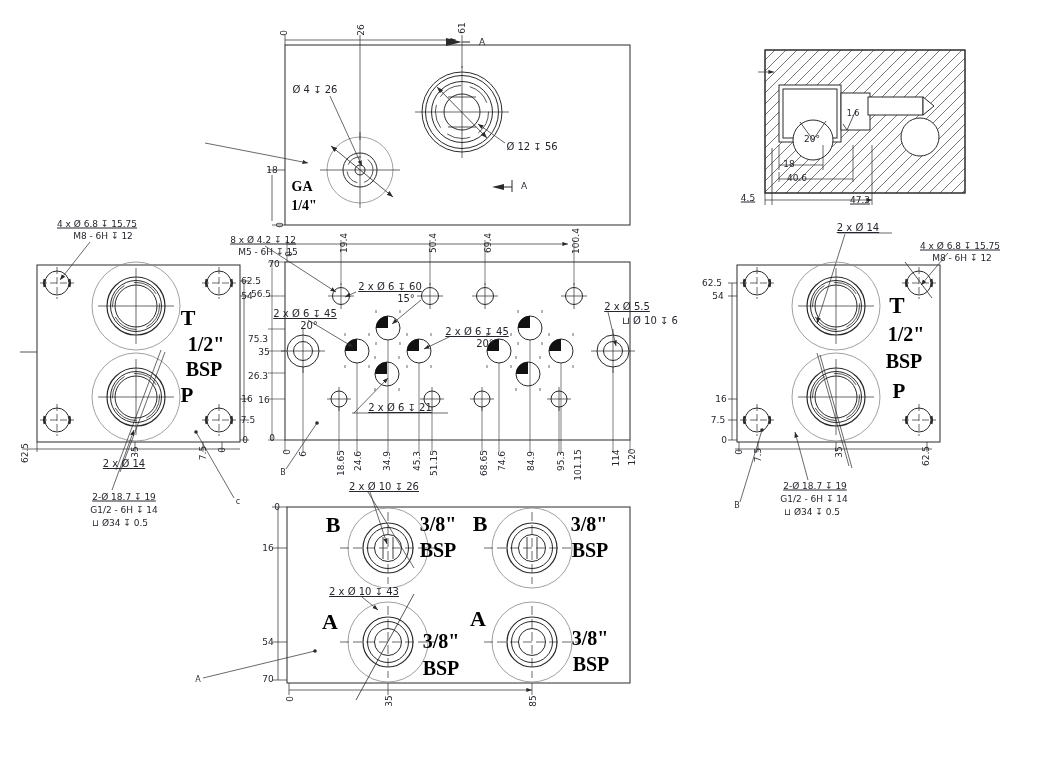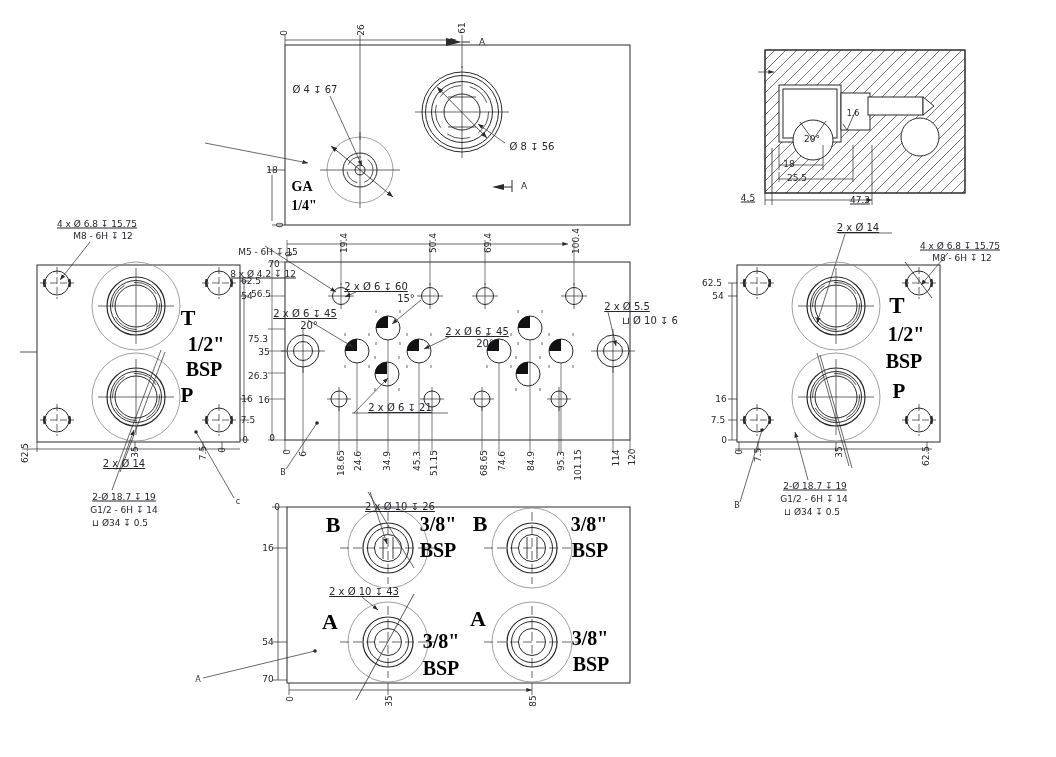--- a/index.html
+++ b/index.html
@@ -246,31 +246,31 @@
     </g>
 
   </g>
 </svg>
 
 <div id="labels">
       <div class="lbl dim rot" style="left: 284px; top: 33px;">0</div>
       <div class="lbl dim rot" style="left: 361px; top: 30px;">26</div>
       <div class="lbl dim rot" style="left: 462px; top: 28px;">61</div>
       <div class="lbl dim" style="left: 482px; top: 42px;">A</div>
-      <div class="lbl ann" style="left: 315px; top: 90px;">Ø 4 ↧ 67</div>
-      <div class="lbl ann" style="left: 532px; top: 147px;">Ø 8 ↧ 56</div>
+      <div class="lbl ann" style="left: 315px; top: 90px;">Ø 4 ↧ 26</div>
+      <div class="lbl ann" style="left: 532px; top: 147px;">Ø 12 ↧ 56</div>
       <div class="lbl port" style="font-size: 14px; left: 302px; top: 187px;">GA</div>
       <div class="lbl port" style="font-size: 14px; left: 304px; top: 206px;">1/4"</div>
       <div class="lbl dim" style="left: 272px; top: 170px;">18</div>
       <div class="lbl dim rot" style="left: 280px; top: 225px;">0</div>
       <div class="lbl dim" style="left: 524px; top: 186px;">A</div>
       <div class="lbl dim" style="left: 812px; top: 139px;">20°</div>
       <div class="lbl dim" style="font-size: 8px; left: 853px; top: 114px;">1.6</div>
       <div class="lbl dim" style="left: 789px; top: 164px;">18</div>
-      <div class="lbl dim" style="left: 797px; top: 178px;">25.5</div>
+      <div class="lbl dim" style="left: 797px; top: 178px;">40.6</div>
       <div class="lbl dim u" style="left: 748px; top: 198px;">4.5</div>
       <div class="lbl dim u" style="left: 860px; top: 200px;">47.3</div>
       <div class="lbl ann u" style="left: 858px; top: 228px;">2 x Ø 14</div>
       <div class="lbl dim u" style="left: 97px; top: 224px;">4 x Ø 6.8 ↧ 15.75</div>
       <div class="lbl dim" style="left: 103px; top: 236px;">M8 - 6H ↧ 12</div>
       <div class="lbl dim" style="left: 251px; top: 281px;">62.5</div>
       <div class="lbl dim" style="left: 247px; top: 296px;">54</div>
       <div class="lbl port" style="font-size: 22px; left: 188px; top: 318px;">T</div>
       <div class="lbl port" style="font-size: 20px; left: 206px; top: 344px;">1/2"</div>
       <div class="lbl port" style="font-size: 20px; left: 204px; top: 369px;">BSP</div>
@@ -280,29 +280,29 @@
       <div class="lbl dim" style="left: 245px; top: 440px;">0</div>
       <div class="lbl dim rot" style="left: 25px; top: 453px;">62.5</div>
       <div class="lbl dim rot" style="left: 135px; top: 452px;">35</div>
       <div class="lbl dim rot" style="left: 203px; top: 453px;">7.5</div>
       <div class="lbl dim rot" style="left: 222px; top: 450px;">0</div>
       <div class="lbl ann u" style="left: 124px; top: 464px;">2 x Ø 14</div>
       <div class="lbl dim u" style="left: 124px; top: 497px;">2-Ø 18.7 ↧ 19</div>
       <div class="lbl dim" style="left: 124px; top: 510px;">G1/2 - 6H ↧ 14</div>
       <div class="lbl dim" style="left: 120px; top: 523px;">⊔ Ø34 ↧ 0.5</div>
       <div class="lbl marker" style="left: 238px; top: 502px;">c</div>
-      <div class="lbl dim u" style="left: 263px; top: 240px; margin-top: 34px;">8 x Ø 4.2 ↧ 12</div>
+      <div class="lbl dim u" style="left: 263px; top: 240px;">8 x Ø 4.2 ↧ 12</div>
       <div class="lbl dim" style="left: 268px; top: 252px;">M5 - 6H ↧ 15</div>
       <div class="lbl dim" style="left: 274px; top: 264px;">70</div>
       <div class="lbl dim rot" style="left: 289px; top: 254px;">0</div>
       <div class="lbl dim rot" style="left: 344px; top: 243px;">19.4</div>
       <div class="lbl dim rot" style="left: 433px; top: 243px;">50.4</div>
       <div class="lbl dim rot" style="left: 488px; top: 243px;">69.4</div>
       <div class="lbl dim rot" style="left: 576px; top: 241px;">100.4</div>
-      <div class="lbl ann u" style="left: 376px; top: 287px; text-decoration: underline;">2 x Ø 6 ↧ 60</div>
+      <div class="lbl ann u" style="left: 390px; top: 287px; text-decoration: underline;">2 x Ø 6 ↧ 60</div>
       <div class="lbl ann" style="left: 406px; top: 299px;">15°</div>
       <div class="lbl dim" style="left: 261px; top: 294px;">56.5</div>
       <div class="lbl ann u" style="left: 305px; top: 314px;">2 x Ø 6 ↧ 45</div>
       <div class="lbl ann" style="left: 309px; top: 326px;">20°</div>
       <div class="lbl dim" style="left: 258px; top: 339px;">75.3</div>
       <div class="lbl dim" style="left: 264px; top: 352px;">35</div>
       <div class="lbl dim" style="left: 258px; top: 376px;">26.3</div>
       <div class="lbl dim" style="left: 264px; top: 400px;">16</div>
       <div class="lbl dim" style="left: 272px; top: 438px;">0</div>
       <div class="lbl ann u" style="left: 477px; top: 332px;">2 x Ø 6 ↧ 45</div>
@@ -337,21 +337,21 @@
       <div class="lbl dim" style="left: 718px; top: 420px;">7.5</div>
       <div class="lbl dim" style="left: 724px; top: 440px;">0</div>
       <div class="lbl dim rot" style="left: 739px; top: 452px;">0</div>
       <div class="lbl dim rot" style="left: 758px; top: 455px;">7.5</div>
       <div class="lbl dim rot" style="left: 839px; top: 452px;">35</div>
       <div class="lbl dim rot" style="left: 926px; top: 456px;">62.5</div>
       <div class="lbl dim u" style="left: 815px; top: 486px;">2-Ø 18.7 ↧ 19</div>
       <div class="lbl dim" style="left: 814px; top: 499px;">G1/2 - 6H ↧ 14</div>
       <div class="lbl dim" style="left: 812px; top: 512px;">⊔ Ø34 ↧ 0.5</div>
       <div class="lbl marker" style="left: 737px; top: 506px;">B</div>
-      <div class="lbl ann u" style="left: 400px; top: 487px; margin-top: 20px;">2 x Ø 10 ↧ 26</div>
+      <div class="lbl ann u" style="left: 384px; top: 487px;">2 x Ø 10 ↧ 26</div>
       <div class="lbl port" style="font-size: 22px; left: 333px; top: 525px;">B</div>
       <div class="lbl port" style="font-size: 20px; left: 438px; top: 524px;">3/8"</div>
       <div class="lbl port" style="font-size: 20px; left: 438px; top: 550px;">BSP</div>
       <div class="lbl port" style="font-size: 22px; left: 480px; top: 524px;">B</div>
       <div class="lbl port" style="font-size: 20px; left: 589px; top: 524px;">3/8"</div>
       <div class="lbl port" style="font-size: 20px; left: 590px; top: 550px;">BSP</div>
       <div class="lbl dim" style="left: 277px; top: 507px;">0</div>
       <div class="lbl dim" style="left: 268px; top: 548px;">16</div>
       <div class="lbl ann u" style="left: 364px; top: 592px;">2 x Ø 10 ↧ 43</div>
       <div class="lbl port" style="font-size: 22px; left: 330px; top: 622px;">A</div>

